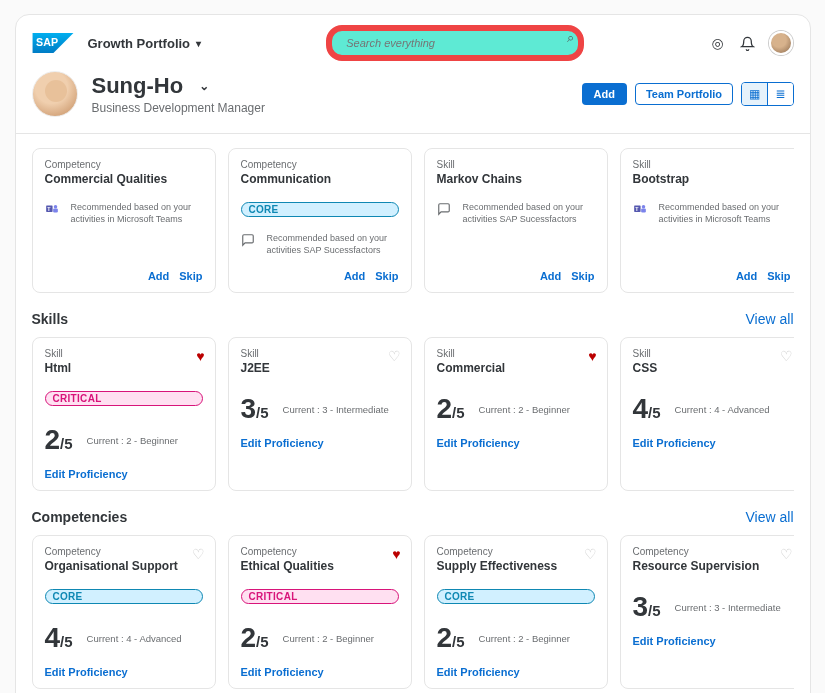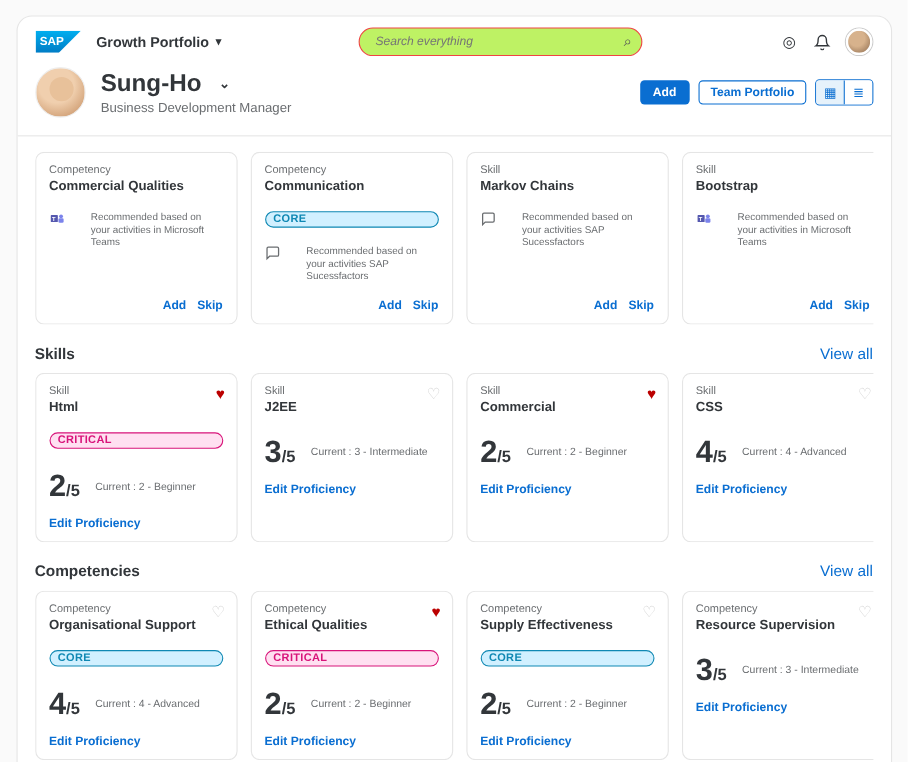--- a/index.html
+++ b/index.html
@@ -18,21 +18,21 @@
   *{box-sizing:border-box;font-family:"72",Arial,Helvetica,sans-serif}
   body{margin:0;background:#fafafa;padding:14px;color:var(--text)}
   .app{background:#fff;border:1px solid var(--border);border-radius:14px;width:796px;margin:0 auto;overflow:hidden}
   
   .topbar{display:flex;align-items:center;padding:10px 16px 6px}
   .logo{display:inline-flex;align-items:center;margin-right:14px}
   .logo svg{display:block}
   .nav-dd{font-size:13px;font-weight:600;display:inline-flex;align-items:center;gap:6px;cursor:pointer}
   .nav-dd .chev{font-size:10px}
   .search{margin-left:auto;margin-right:auto;position:relative;width:258px}
-  .search input{width:100%;border:1px solid #ef4444;background:#bef264;border-radius:16px;padding:6px 30px 6px 14px;font-size:11px;font-style:italic;color:#777}
+  .search input{width:100%;border:6px solid #ef4444;background:#5eead4;border-radius:16px;padding:6px 30px 6px 14px;font-size:11px;font-style:italic;color:#777}
   .search .mag{position:absolute;right:10px;top:5px;color:#555;font-size:13px}
   .tb-right{display:flex;align-items:center;gap:14px}
   .tb-icon{width:16px;height:16px;display:inline-flex;align-items:center;justify-content:center;color:#32363a;font-size:14px}
   .avatar{width:24px;height:24px;border-radius:50%;background:radial-gradient(circle at 40% 35%,#d7b28c 0 40%,#8b6a4d 100%);border:2px solid #fff;box-shadow:0 0 0 1px #ccc}
   
   .header{display:flex;align-items:center;padding:4px 16px 16px;border-bottom:1px solid var(--border)}
   .user-av{width:46px;height:46px;border-radius:50%;background:radial-gradient(circle at 42% 35%,#f0cfae 0 42%,#c28a5c 100%);margin-right:14px;position:relative;overflow:hidden;border:1px solid #eee}
   .user-av::after{content:"";position:absolute;left:12px;top:8px;width:22px;height:22px;border-radius:50%;background:#e8c19a}
   .user-name{display:flex;align-items:center;gap:16px;font-size:22px;font-weight:700}
   .user-role{font-size:12px;color:var(--muted);margin-top:2px}
@@ -48,21 +48,21 @@
   .sec-head{display:flex;align-items:baseline;margin-bottom:10px}
   .sec-title{font-size:14px;font-weight:700}
   .view-all{margin-left:auto;color:var(--blue);font-size:14px;cursor:pointer}
   .row{display:flex;gap:12px;overflow:hidden}
   .card{border:1px solid var(--border);border-radius:8px;background:#fff;padding:10px 12px;width:184px;flex:0 0 184px;position:relative;display:flex;flex-direction:column}
   .label{font-size:10px;color:var(--muted)}
   .title{font-size:12px;font-weight:700;margin-top:2px}
   .pill{display:inline-block;border-radius:9px;font-size:10px;font-weight:700;padding:1px 7px;margin-top:16px;letter-spacing:.3px}
   .pill.core{color:var(--cyan);background:var(--cyan-bg);border:1px solid var(--cyan)}
   .pill.critical{color:var(--pink);background:var(--pink-bg);border:1px solid var(--pink)}
-  .rec-line{display:flex;gap:24px;margin-top:16px;align-items:flex-start}
+  .rec-line{display:flex;gap:12px;margin-top:16px;align-items:flex-start}
   .rec-ic{width:14px;height:14px;flex:0 0 14px;display:inline-flex;align-items:center;justify-content:center;font-size:12px;color:#555}
   .rec-txt{font-size:9px;color:var(--muted);line-height:1.3}
   .card-actions{margin-top:auto;display:flex;justify-content:flex-end;gap:10px;padding-top:14px}
   .link{color:var(--blue);font-size:11px;font-weight:600;cursor:pointer}
   .heart{position:absolute;top:10px;right:10px;font-size:14px;cursor:pointer}
   .heart.on{color:var(--red)}
   .heart.off{color:#cfcfcf}
   .score-row{display:flex;align-items:center;gap:14px;margin-top:20px}
   .score-big{font-size:28px;font-weight:800;line-height:1}
   .score-den{font-size:15px;font-weight:600}

